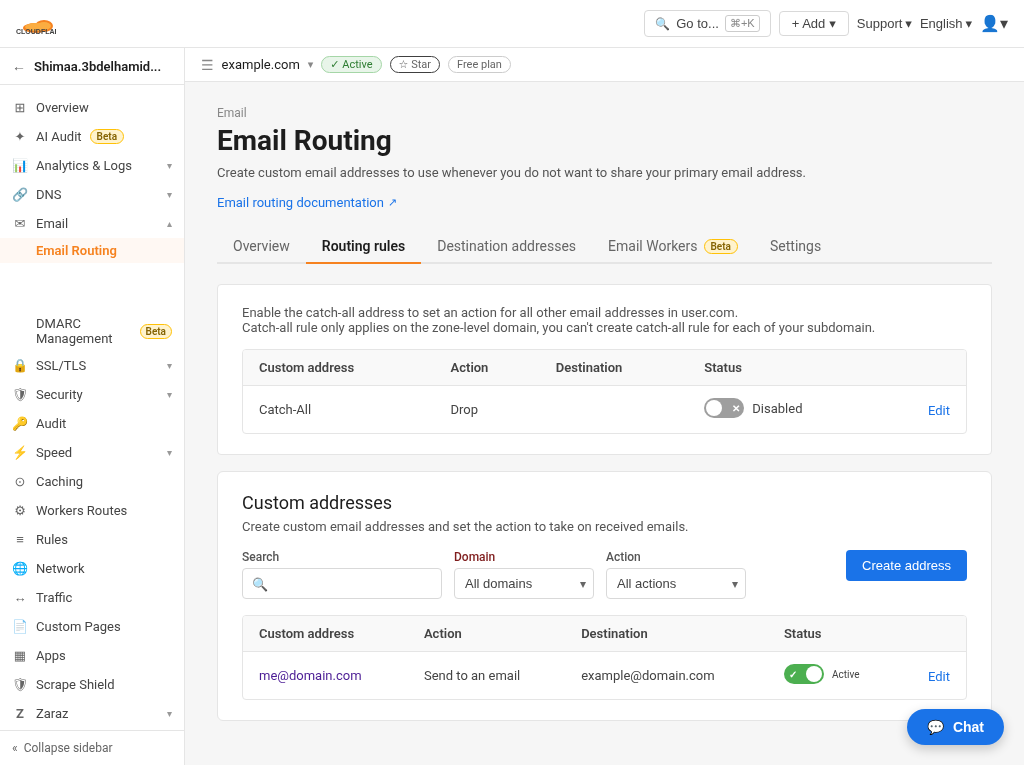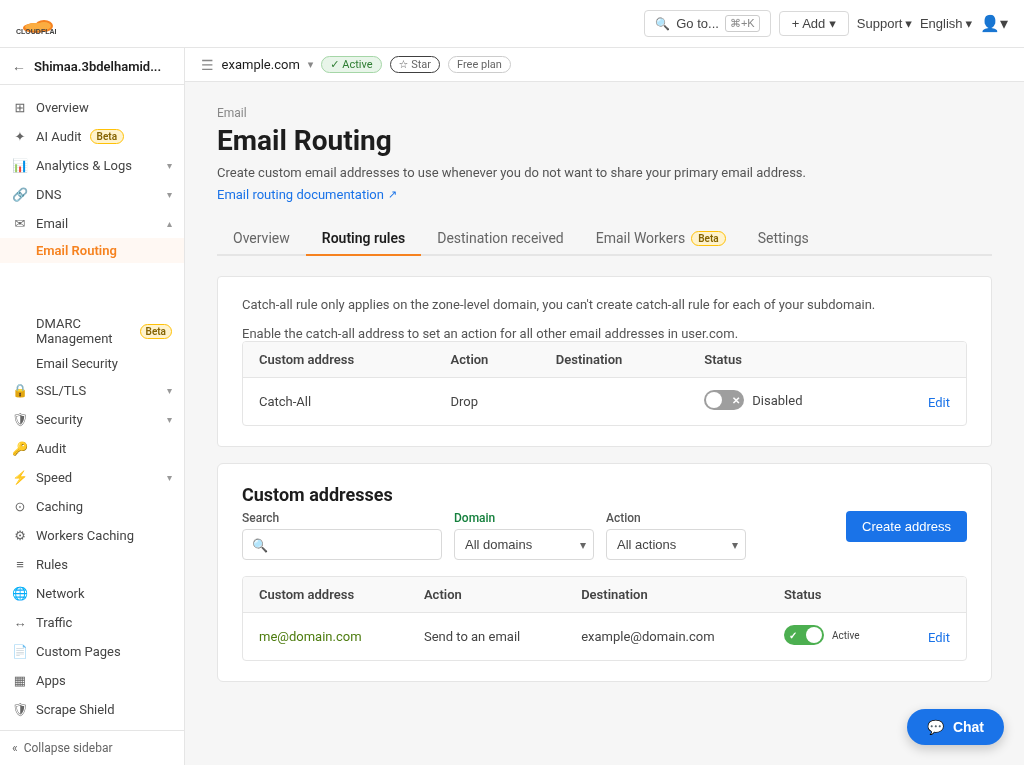--- a/index.html
+++ b/index.html
@@ -83,23 +83,20 @@
         <span style="margin-left:auto;font-size:10px;color:#999;">▴</span>
       </div>
 
       <div style="display:flex;align-items:center;padding:5px 12px 5px 36px;cursor:pointer;font-size:13px;background:#fff8f3;color:#f6821f;font-weight:600;">
         <span>Email Routing</span>
       </div>
       <div style="display:flex;align-items:center;gap:6px;padding:5px 12px 5px 36px;cursor:pointer;font-size:13px;color:#444;margin-top:48px;">
         <span>DMARC Management</span>
         <span style="background:#fff3cd;color:#856404;border:1px solid #ffc107;border-radius:10px;padding:1px 5px;font-size:10px;font-weight:600;">Beta</span>
       </div>
-      <div style="display:flex;align-items:center;padding:5px 12px 5px 36px;cursor:pointer;font-size:13px;color:#444;">
-        <span>Email Security</span>
-      </div>
 
       <div style="display:flex;align-items:center;gap:8px;padding:7px 12px;cursor:pointer;font-size:13px;color:#444;">
         <span style="width:16px;text-align:center;color:#666;">🔒</span>
         <span>SSL/TLS</span>
         <span style="margin-left:auto;font-size:10px;color:#999;">▾</span>
       </div>
 
       <div style="display:flex;align-items:center;gap:8px;padding:7px 12px;cursor:pointer;font-size:13px;color:#444;">
         <span style="width:16px;text-align:center;color:#666;">🛡</span>
         <span>Security</span>
@@ -117,21 +114,21 @@
         <span style="margin-left:auto;font-size:10px;color:#999;">▾</span>
       </div>
 
       <div style="display:flex;align-items:center;gap:8px;padding:7px 12px;cursor:pointer;font-size:13px;color:#444;">
         <span style="width:16px;text-align:center;color:#666;">⊙</span>
         <span>Caching</span>
       </div>
 
       <div style="display:flex;align-items:center;gap:8px;padding:7px 12px;cursor:pointer;font-size:13px;color:#444;">
         <span style="width:16px;text-align:center;color:#666;">⚙</span>
-        <span>Workers Caching</span>
+        <span>Workers Routes</span>
       </div>
 
       <div style="display:flex;align-items:center;gap:8px;padding:7px 12px;cursor:pointer;font-size:13px;color:#444;">
         <span style="width:16px;text-align:center;color:#666;">≡</span>
         <span>Rules</span>
       </div>
 
       <div style="display:flex;align-items:center;gap:8px;padding:7px 12px;cursor:pointer;font-size:13px;color:#444;">
         <span style="width:16px;text-align:center;color:#666;">🌐</span>
         <span>Network</span>
@@ -182,42 +179,42 @@
       <span style="font-size:13px;color:#1d1d1d;">example.com</span>
       <span style="color:#888;font-size:11px;cursor:pointer;">▾</span>
       <span style="background:#e8f5e9;color:#2e7d32;border:1px solid #a5d6a7;border-radius:12px;padding:1px 8px;font-size:11px;">✓ Active</span>
       <span style="border:1px solid #404040;border-radius:12px;padding:1px 8px;font-size:11px;color:#666;cursor:pointer;">☆ Star</span>
       <span style="border:1px solid #ccc;border-radius:12px;padding:1px 8px;font-size:11px;color:#666;">Free plan</span>
     </div>
 
     <div style="flex:1;overflow-y:auto;padding:24px 32px;background:#f6f6f6;">
       <div style="font-size:12px;color:#888;margin-bottom:4px;">Email</div>
       <h1 style="font-size:28px;font-weight:700;color:#1d1d1d;margin-bottom:8px;">Email Routing</h1>
-      <p style="font-size:13px;color:#555;margin-bottom:6px;">Create custom email addresses to use whenever you do not want to share your primary email address.</p>
+      <p style="font-size:13px;color:#555;margin-bottom:14px;">Create custom email addresses to use whenever you do not want to share your primary email address.</p>
       <a style="font-size:13px;color:#1a73e8;cursor:pointer;display:inline-flex;align-items:center;gap:4px;margin-bottom:20px;text-decoration:none;">
         <span>Email routing documentation</span>
         <span style="font-size:11px;">↗</span>
       </a>
 
       
       <div style="display:flex;align-items:center;border-bottom:2px solid #e5e5e5;margin-bottom:20px;">
         <div style="padding:8px 16px;font-size:14px;color:#666;cursor:pointer;border-bottom:2px solid transparent;margin-bottom:-2px;">Overview</div>
         <div style="padding:8px 16px;font-size:14px;color:#1d1d1d;cursor:pointer;border-bottom:2px solid #f6821f;margin-bottom:-2px;font-weight:600;">Routing rules</div>
-        <div style="padding:8px 16px;font-size:14px;color:#666;cursor:pointer;border-bottom:2px solid transparent;margin-bottom:-2px;">Destination received</div>
+        <div style="padding:8px 16px;font-size:14px;color:#666;cursor:pointer;border-bottom:2px solid transparent;margin-bottom:-2px;">Destination addresses</div>
         <div style="padding:8px 16px;font-size:14px;color:#666;cursor:pointer;border-bottom:2px solid transparent;margin-bottom:-2px;display:flex;align-items:center;gap:6px;">
           <span>Email Workers</span>
           <span style="background:#fff3cd;color:#856404;border:1px solid #ffc107;border-radius:10px;padding:1px 6px;font-size:10px;font-weight:600;">Beta</span>
         </div>
         <div style="padding:8px 16px;font-size:14px;color:#666;cursor:pointer;border-bottom:2px solid transparent;margin-bottom:-2px;">Settings</div>
       </div>
 
       
       <div style="background:#fff;border:1px solid #e5e5e5;border-radius:4px;padding:20px 24px;margin-bottom:16px;">
+        <p style="font-size:13px;color:#555;">Enable the catch-all address to set an action for all other email addresses in user.com.</p>
         <p style="font-size:13px;color:#555;margin-bottom:14px;">Catch-all rule only applies on the zone-level domain, you can't create catch-all rule for each of your subdomain.</p>
-        <p style="font-size:13px;color:#555;">Enable the catch-all address to set an action for all other email addresses in user.com.</p>
         <div style="border:1px solid #e5e5e5;border-radius:4px;overflow:hidden;">
           <table style="width:100%;border-collapse:collapse;">
             <thead>
               <tr>
                 <th style="background:#f9f9f9;text-align:left;padding:10px 16px;font-size:13px;font-weight:600;color:#444;border-bottom:1px solid #e5e5e5;">Custom address</th>
                 <th style="background:#f9f9f9;text-align:left;padding:10px 16px;font-size:13px;font-weight:600;color:#444;border-bottom:1px solid #e5e5e5;">Action</th>
                 <th style="background:#f9f9f9;text-align:left;padding:10px 16px;font-size:13px;font-weight:600;color:#444;border-bottom:1px solid #e5e5e5;">Destination</th>
                 <th style="background:#f9f9f9;text-align:left;padding:10px 16px;font-size:13px;font-weight:600;color:#444;border-bottom:1px solid #e5e5e5;">Status</th>
                 <th style="background:#f9f9f9;padding:10px 16px;border-bottom:1px solid #e5e5e5;"></th>
               </tr>
@@ -240,32 +237,33 @@
                   <a style="color:#1a73e8;cursor:pointer;font-size:13px;text-decoration:none;">Edit</a>
                 </td>
               </tr>
             </tbody>
           </table>
         </div>
       </div>
 
       
       <div style="background:#fff;border:1px solid #e5e5e5;border-radius:6px;padding:20px 24px;">
-        <h2 style="font-size:18px;font-weight:700;color:#1d1d1d;margin-bottom:6px;">Custom addresses</h2>
+        <h2 style="font-size:18px;font-weight:400;color:#1d1d1d;margin-bottom:6px;">Custom addresses</h2>
+        <p style="font-size:13px;color:#555;margin-bottom:16px;">Create custom email addresses and set the action to take on received emails.</p>
 
         <div style="display:flex;align-items:flex-start;gap:12px;margin-bottom:16px;">
           <div style="display:flex;flex-direction:column;gap:4px;">
             <label style="font-size:12px;color:#555;font-weight:500;">Search</label>
             <div style="position:relative;">
               <span style="position:absolute;left:10px;top:50%;transform:translateY(-50%);color:#999;font-size:13px;">🔍</span>
               <input type="text" style="width: 200px; padding: 7px 10px 7px 30px; border: 1px solid rgb(217, 217, 217); border-radius: 4px; font-size: 13px; outline: none;">
             </div>
           </div>
           <div style="display:flex;flex-direction:column;gap:4px;">
-            <label style="font-size:12px;color:#15803d;font-weight:500;">Domain</label>
+            <label style="font-size:12px;color:#7f1d1d;font-weight:500;">Domain</label>
             <div style="position:relative;">
               <select style="padding:7px 28px 7px 10px;border:1px solid #d9d9d9;border-radius:4px;font-size:13px;background:#fff;appearance:none;cursor:pointer;outline:none;min-width:140px;color:#444;">
                 <option>All domains</option>
               </select>
               <span style="position:absolute;right:8px;top:50%;transform:translateY(-50%);color:#666;pointer-events:none;font-size:12px;">▾</span>
             </div>
           </div>
           <div style="display:flex;flex-direction:column;gap:4px;">
             <label style="font-size:12px;color:#555;font-weight:500;">Action</label>
             <div style="position:relative;">
@@ -284,21 +282,21 @@
               <tr>
                 <th style="background:#f9f9f9;text-align:left;padding:10px 16px;font-size:13px;font-weight:600;color:#444;border-bottom:1px solid #e5e5e5;">Custom address</th>
                 <th style="background:#f9f9f9;text-align:left;padding:10px 16px;font-size:13px;font-weight:600;color:#444;border-bottom:1px solid #e5e5e5;">Action</th>
                 <th style="background:#f9f9f9;text-align:left;padding:10px 16px;font-size:13px;font-weight:600;color:#444;border-bottom:1px solid #e5e5e5;">Destination</th>
                 <th style="background:#f9f9f9;text-align:left;padding:10px 16px;font-size:13px;font-weight:600;color:#444;border-bottom:1px solid #e5e5e5;">Status</th>
                 <th style="background:#f9f9f9;padding:10px 16px;border-bottom:1px solid #e5e5e5;"></th>
               </tr>
             </thead>
             <tbody>
               <tr>
-                <td style="padding:0 16px;font-size:13px;color:#4d7c0f;">me@domain.com</td>
+                <td style="padding:0 16px;font-size:13px;color:#4c1d95;">me@domain.com</td>
                 <td style="padding:12px 16px;font-size:13px;color:#444;">Send to an email</td>
                 <td style="padding:12px 16px;font-size:13px;color:#444;">example@domain.com</td>
                 <td style="padding:12px 16px;">
                   <div style="display:inline-flex;align-items:center;gap:8px;cursor:pointer;">
                     <div style="width:40px;height:20px;border-radius:10px;background:#4caf50;position:relative;display:flex;align-items:center;">
                       <div style="width:16px;height:16px;border-radius:50%;background:#fff;position:absolute;left:22px;top:2px;"></div>
                       <span style="position:absolute;left:5px;top:50%;transform:translateY(-50%);color:#fff;font-size:10px;font-weight:700;">✓</span>
                     </div>
                     <span style="font-size:10px;color:#444;">Active</span>
                   </div>

